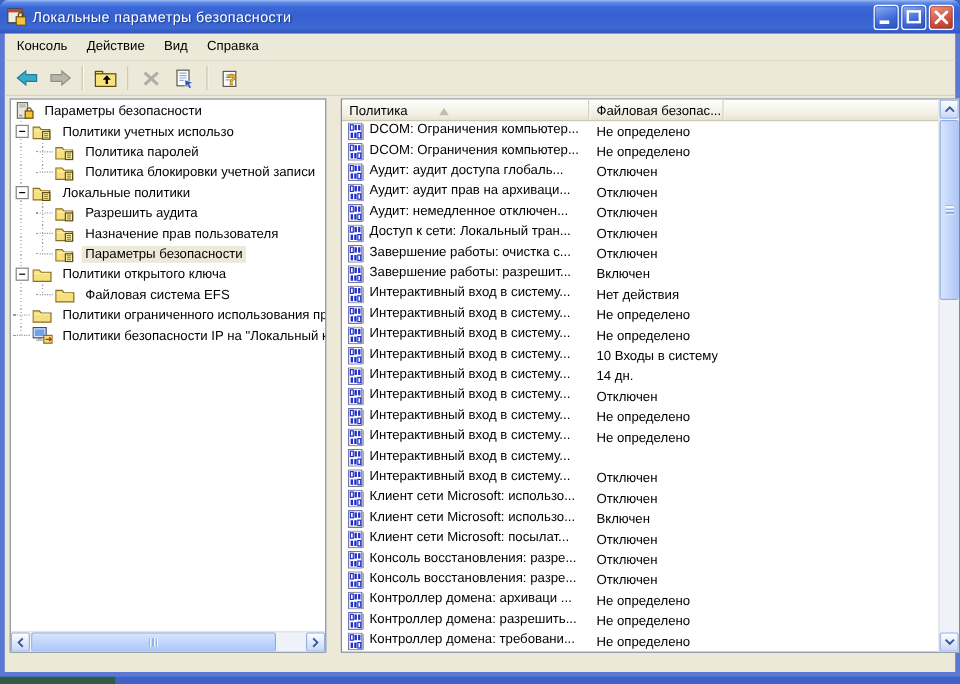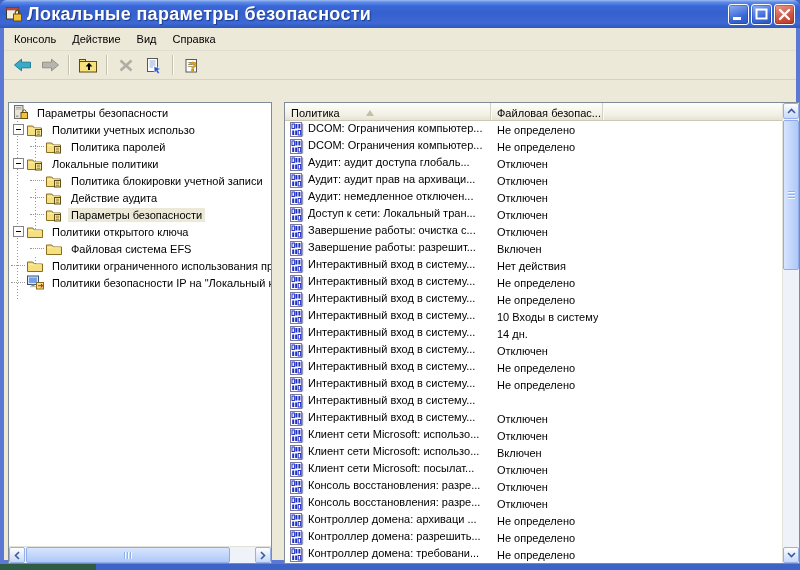--- a/index.html
+++ b/index.html
@@ -17,21 +17,21 @@
     box-sizing:border-box;
   }
   .titlebar{
     height:28px;display:flex;align-items:center;
     border-radius:7px 7px 0 0;
     background:linear-gradient(180deg,#9CBBF2 0%,#5E8BE8 8%,#3A67D8 22%,#3560CE 48%,#3E69D4 82%,#2F57BC 100%);
     padding-left:6px;
   }
   .title-icon{margin-right:5px;flex:0 0 auto;}
   .title-text{
-    color:#fff;font-weight:bold;font-size:18px;letter-spacing:.3px;
+    color:#fff;font-weight:normal;font-size:12px;letter-spacing:.3px;
     text-shadow:1px 1px 1px #1A3A8C;flex:1;white-space:nowrap;overflow:hidden;
   }
   .winbtns{display:flex;gap:2px;margin-right:5px;}
   .wbtn{
     width:21px;height:21px;border-radius:3px;border:1px solid #fff;
     display:flex;align-items:center;justify-content:center;box-sizing:border-box;
     background:linear-gradient(160deg,#8FB2F2,#3C68D8 60%,#2E55BE);
     box-shadow:inset 0 0 0 1px rgba(20,50,150,.35);
   }
   .wbtn.close{background:linear-gradient(160deg,#ED9C8C,#CE5240 60%,#B03828);box-shadow:inset 0 0 0 1px rgba(130,30,20,.4);}
@@ -40,21 +40,21 @@
     display:flex;flex-direction:column;box-sizing:border-box;
   }
   
   .menubar{height:22px;display:flex;align-items:center;padding-left:2px;border-bottom:1px solid #E2DECE;}
   .menu-item{padding:3px 8px 4px 8px;cursor:default;}
   .toolbar{height:28px;display:flex;align-items:center;padding-left:4px;border-bottom:1px solid #D6D2C2;}
   .tb-btn{width:26px;height:24px;display:flex;align-items:center;justify-content:center;border:1px solid transparent;border-radius:2px;}
   .tb-btn.disabled{opacity:.95;}
   .tb-sep{width:1px;height:20px;background:#C6C2B2;border-right:1px solid #FBFAF4;margin:0 4px;}
   
-  .content{position:relative;flex:1;margin-top:20px;}
+  .content{position:relative;flex:1;}
   .panel{
     position:absolute;top:2px;height:460px;background:#fff;
     border:1px solid #7F8C98;box-sizing:content-box;overflow:hidden;
   }
   .tree-panel{left:4px;width:262px;}
   .list-panel{left:280px;width:514px;}
   
   .tree{position:absolute;left:0;top:0;right:0;bottom:17px;overflow:hidden;padding-top:1px;}
   .tree-row{height:17px;display:flex;align-items:center;white-space:nowrap;}
   .tree-row.lvl0{padding-left:4px;}
@@ -252,61 +252,75 @@
               <span class="ticon icon">
                 <svg width="17" height="14" viewBox="0 0 17 14">
                   <path d="M0.5 12.5 V3 H5.8 L7.4 5 H14.5 V12.5 Z" fill="#F6DF7E" stroke="#8A6D1E"></path>
                   <path d="M1.5 5.8 H13.5" stroke="#FBEFAE"></path>
                   <rect x="8.5" y="6.5" width="6" height="6.5" fill="#FBF0A8" stroke="#5E4E16"></rect>
                   <path d="M9.8 8.2 H13.2 M9.8 9.8 H13.2 M9.8 11.4 H13.2" stroke="#8A6D1E" stroke-width="0.8"></path>
                 </svg>
               </span>
               <span class="tlabel">Политика паролей</span>
             </div>
-            <div class="tree-row lvl1">
-              <span class="tslot">
-                <span class="tbox"></span>
+            <div class="tree-row lvl2">
+              <span class="tslot">
+                <span class="tstub"></span>
               </span>
               <span class="ticon icon">
                 <svg width="17" height="14" viewBox="0 0 17 14">
                   <path d="M0.5 12.5 V3 H5.8 L7.4 5 H14.5 V12.5 Z" fill="#F6DF7E" stroke="#8A6D1E"></path>
                   <path d="M1.5 5.8 H13.5" stroke="#FBEFAE"></path>
                   <rect x="8.5" y="6.5" width="6" height="6.5" fill="#FBF0A8" stroke="#5E4E16"></rect>
                   <path d="M9.8 8.2 H13.2 M9.8 9.8 H13.2 M9.8 11.4 H13.2" stroke="#8A6D1E" stroke-width="0.8"></path>
                 </svg>
               </span>
-              <span class="tlabel">Локальные политики</span>
-            </div>
-            <div class="tree-row lvl2">
-              <span class="tslot">
-                <span class="tstub"></span>
+              <span class="tlabel">Политика блокировки учетной записи</span>
+            </div>
+            <div class="tree-row lvl1">
+              <span class="tslot">
+                <span class="tbox"></span>
               </span>
               <span class="ticon icon">
                 <svg width="17" height="14" viewBox="0 0 17 14">
                   <path d="M0.5 12.5 V3 H5.8 L7.4 5 H14.5 V12.5 Z" fill="#F6DF7E" stroke="#8A6D1E"></path>
                   <path d="M1.5 5.8 H13.5" stroke="#FBEFAE"></path>
                   <rect x="8.5" y="6.5" width="6" height="6.5" fill="#FBF0A8" stroke="#5E4E16"></rect>
                   <path d="M9.8 8.2 H13.2 M9.8 9.8 H13.2 M9.8 11.4 H13.2" stroke="#8A6D1E" stroke-width="0.8"></path>
                 </svg>
               </span>
-              <span class="tlabel">Политика блокировки учетной записи</span>
+              <span class="tlabel">Локальные политики</span>
             </div>
             <div class="tree-row lvl2">
               <span class="tslot">
                 <span class="tstub"></span>
               </span>
               <span class="ticon icon">
                 <svg width="17" height="14" viewBox="0 0 17 14">
                   <path d="M0.5 12.5 V3 H5.8 L7.4 5 H14.5 V12.5 Z" fill="#F6DF7E" stroke="#8A6D1E"></path>
                   <path d="M1.5 5.8 H13.5" stroke="#FBEFAE"></path>
                   <rect x="8.5" y="6.5" width="6" height="6.5" fill="#FBF0A8" stroke="#5E4E16"></rect>
                   <path d="M9.8 8.2 H13.2 M9.8 9.8 H13.2 M9.8 11.4 H13.2" stroke="#8A6D1E" stroke-width="0.8"></path>
                 </svg>
               </span>
-              <span class="tlabel">Действие аудита</span>
+              <span class="tlabel">Разрешить аудита</span>
+            </div>
+            <div class="tree-row lvl2">
+              <span class="tslot">
+                <span class="tstub"></span>
+              </span>
+              <span class="ticon icon">
+                <svg width="17" height="14" viewBox="0 0 17 14">
+                  <path d="M0.5 12.5 V3 H5.8 L7.4 5 H14.5 V12.5 Z" fill="#F6DF7E" stroke="#8A6D1E"></path>
+                  <path d="M1.5 5.8 H13.5" stroke="#FBEFAE"></path>
+                  <rect x="8.5" y="6.5" width="6" height="6.5" fill="#FBF0A8" stroke="#5E4E16"></rect>
+                  <path d="M9.8 8.2 H13.2 M9.8 9.8 H13.2 M9.8 11.4 H13.2" stroke="#8A6D1E" stroke-width="0.8"></path>
+                </svg>
+              </span>
+              <span class="tlabel">Назначение прав пользователя</span>
             </div>
             <div class="tree-row lvl2 selected">
               <span class="tslot">
                 <span class="tstub"></span>
               </span>
               <span class="ticon icon">
                 <svg width="17" height="14" viewBox="0 0 17 14">
                   <path d="M0.5 12.5 V3 H5.8 L7.4 5 H14.5 V12.5 Z" fill="#F6DF7E" stroke="#8A6D1E"></path>
                   <path d="M1.5 5.8 H13.5" stroke="#FBEFAE"></path>
                   <rect x="8.5" y="6.5" width="6" height="6.5" fill="#FBF0A8" stroke="#5E4E16"></rect>

